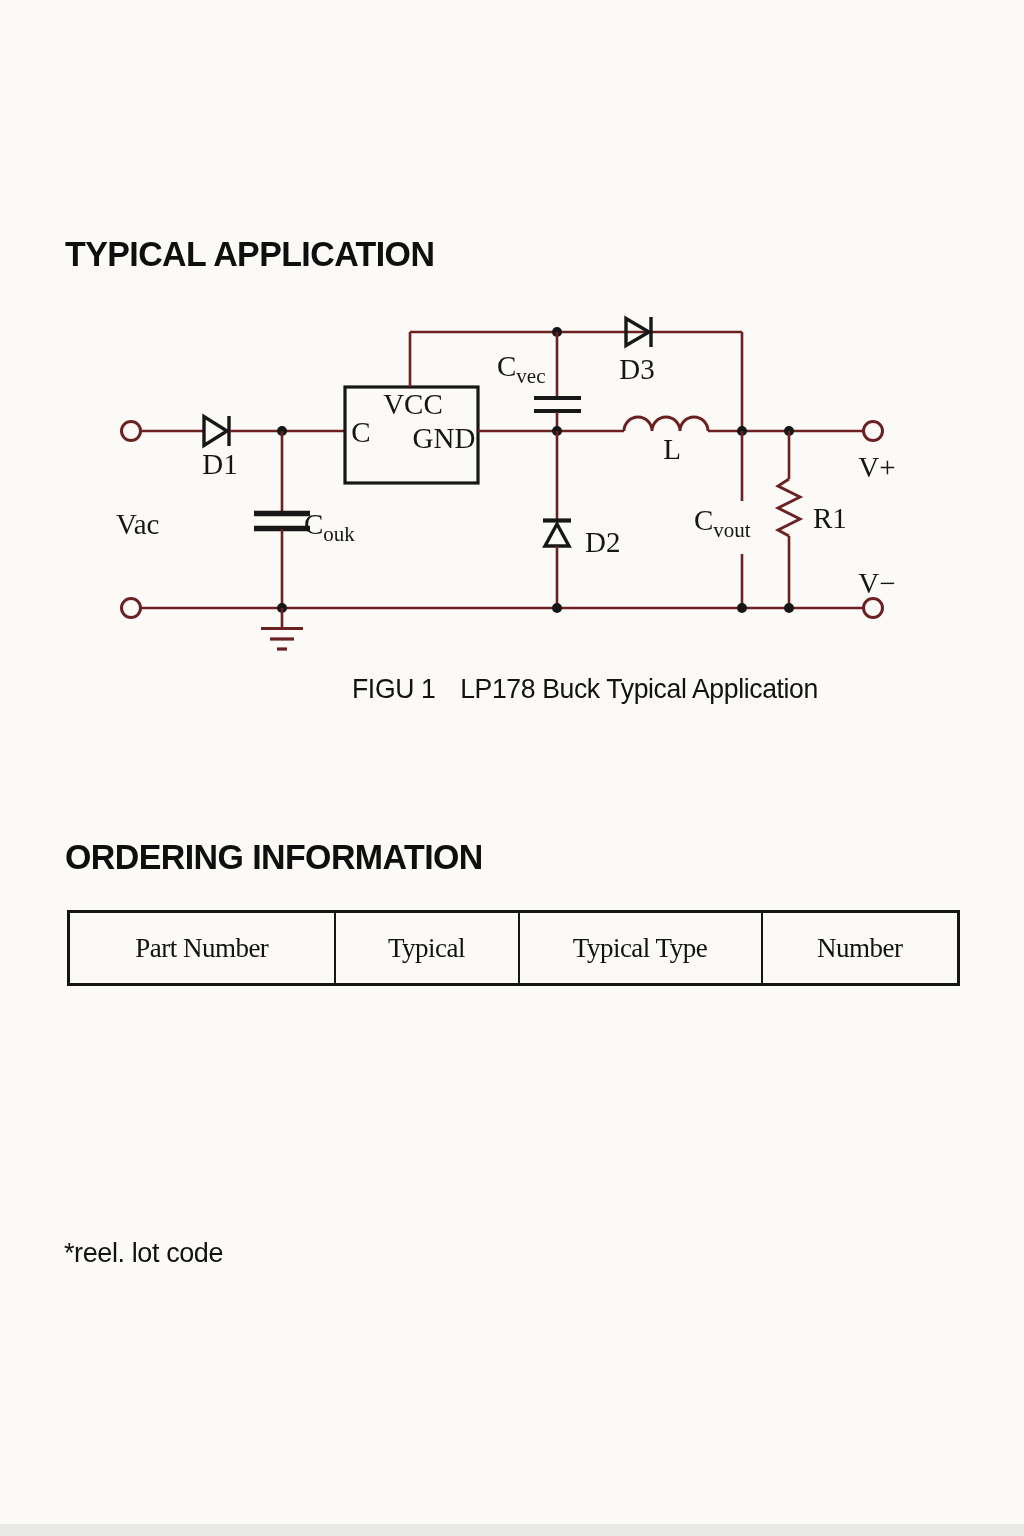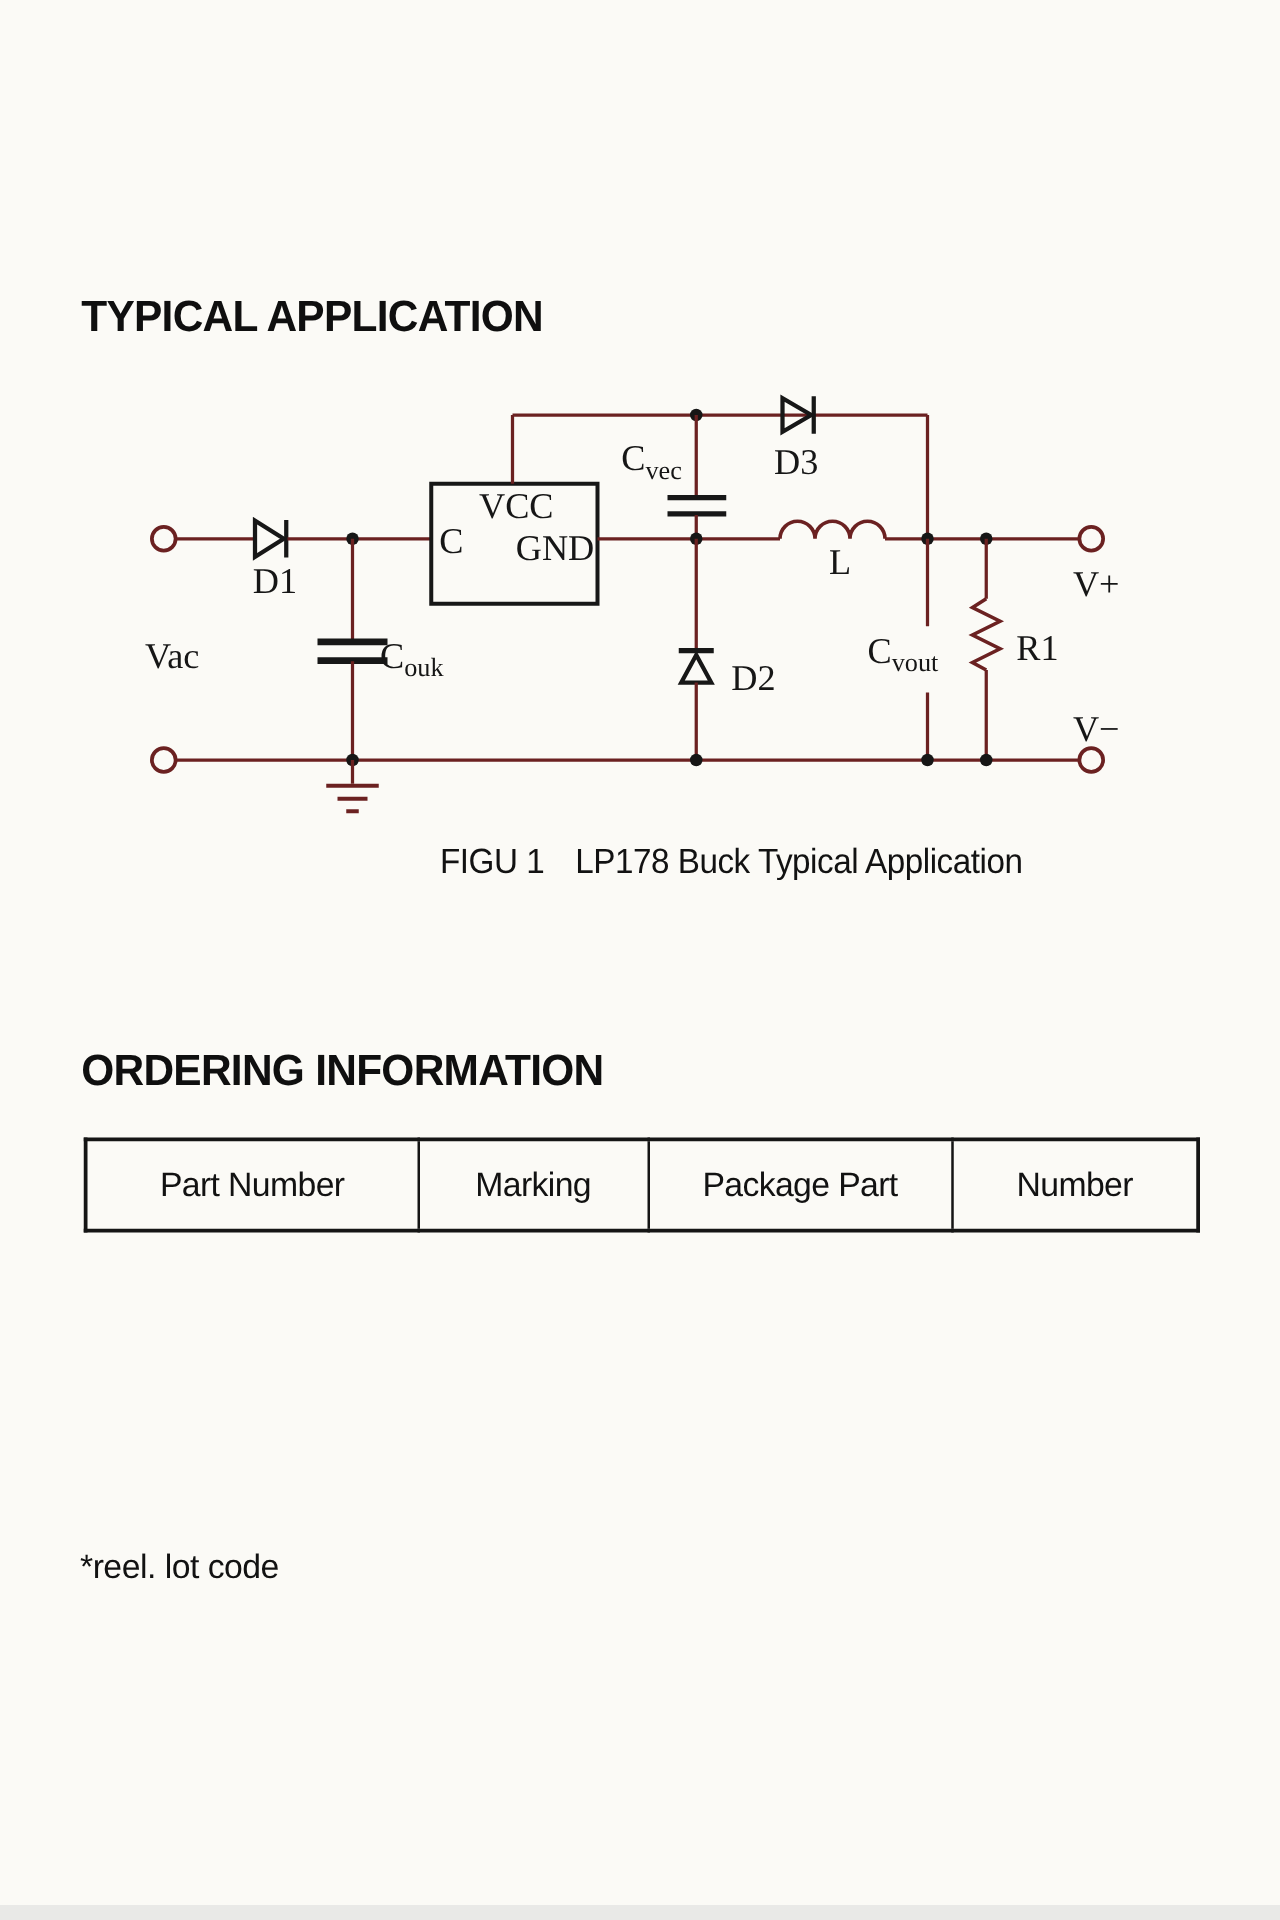--- a/index.html
+++ b/index.html
@@ -38,21 +38,21 @@
     position:absolute;left:352px;top:673px;
     display:flex;gap:26px;white-space:nowrap;
     font-size:28px;font-weight:400;letter-spacing:-0.4px;
     transform:scaleX(0.95);transform-origin:left top;
     color:#121212;
   }
 
   table.ordering{
     position:absolute;left:67px;top:910px;
     width:890px;border-collapse:collapse;table-layout:fixed;
-    font-size:27px;letter-spacing:-0.5px;color:#121212;
+    font-size:27px;letter-spacing:-0.5px;color:#121212;font-family:Liberation Serif, serif;
   }
   table.ordering td,table.ordering th{
     border:2px solid #151515;text-align:center;vertical-align:middle;
     font-weight:400;padding:0;line-height:37px;
   }
   table.ordering{border:3px solid #151515;}
   table.ordering tr.hdr td{height:70px;}
   table.ordering tr.row td{height:117px;}
 
   .footnote{
@@ -156,22 +156,22 @@
   <table class="ordering">
     <colgroup>
         <col style="width:266px">
         <col style="width:184px">
         <col style="width:243px">
         <col style="width:197px">
       </colgroup>
     <tbody>
         <tr class="hdr">
       <td>Part Number</td>
-      <td>Marking</td>
-      <td>Package Part</td>
+      <td>Typical</td>
+      <td>Typical Type</td>
       <td>Number</td>
     </tr>
   </tbody>
     </table>
 
   <div class="footnote">*reel. lot code</div>
 
 </div>
 
 </body></html>

